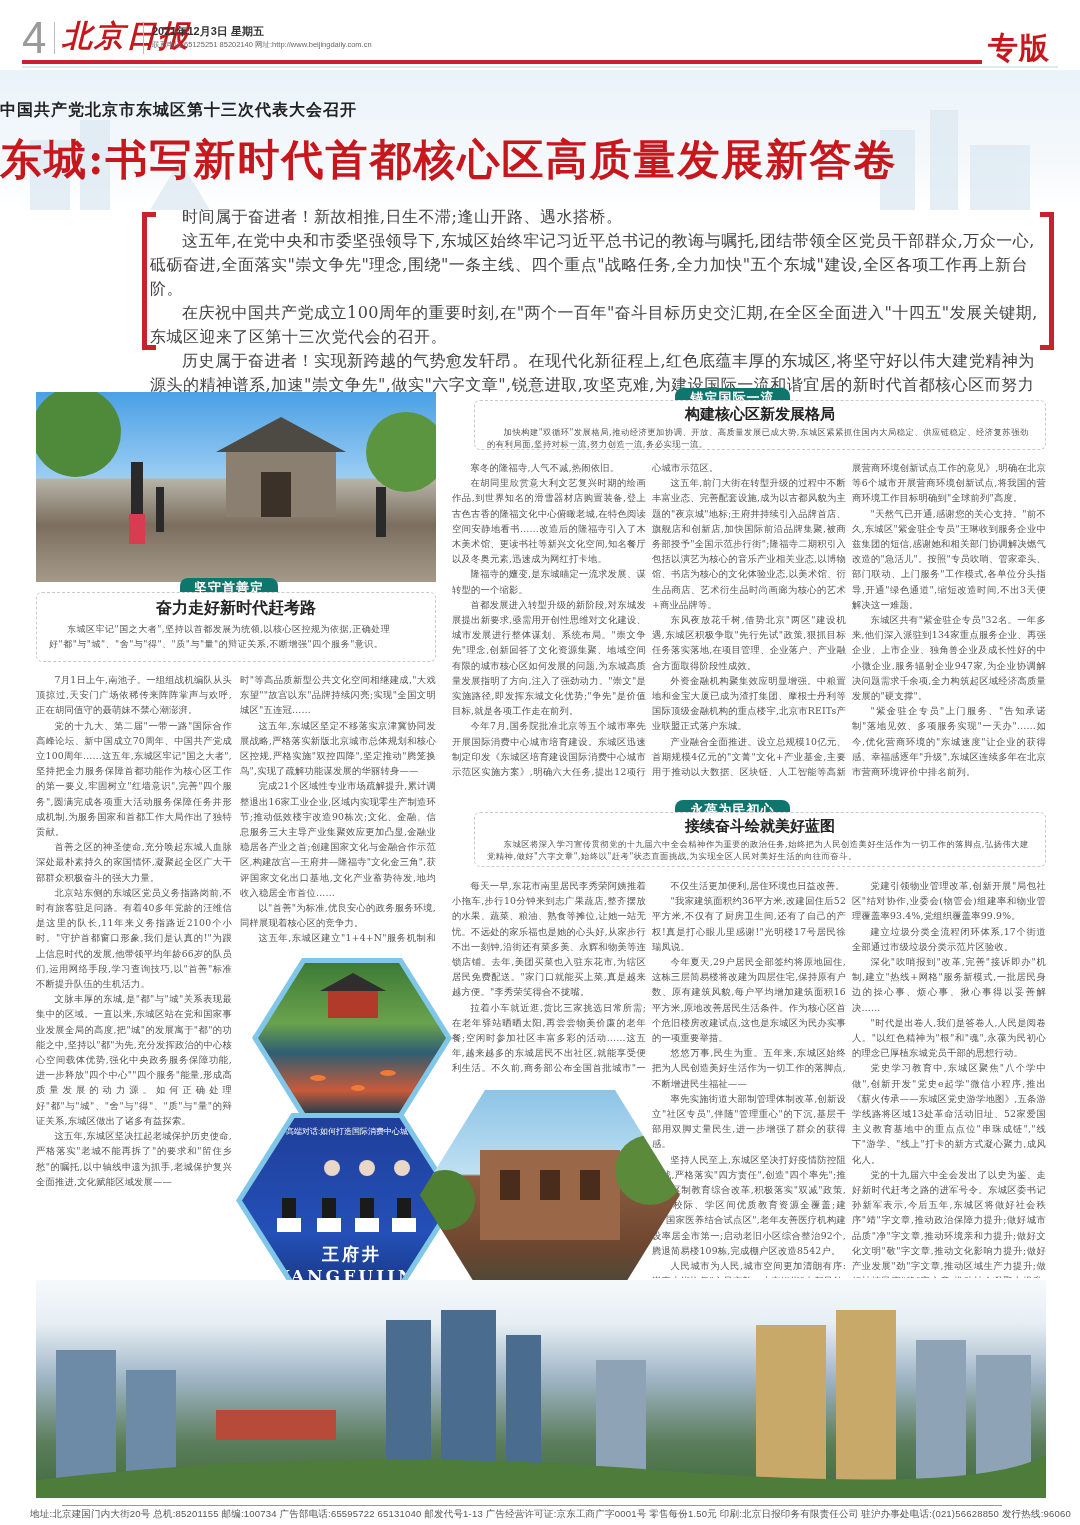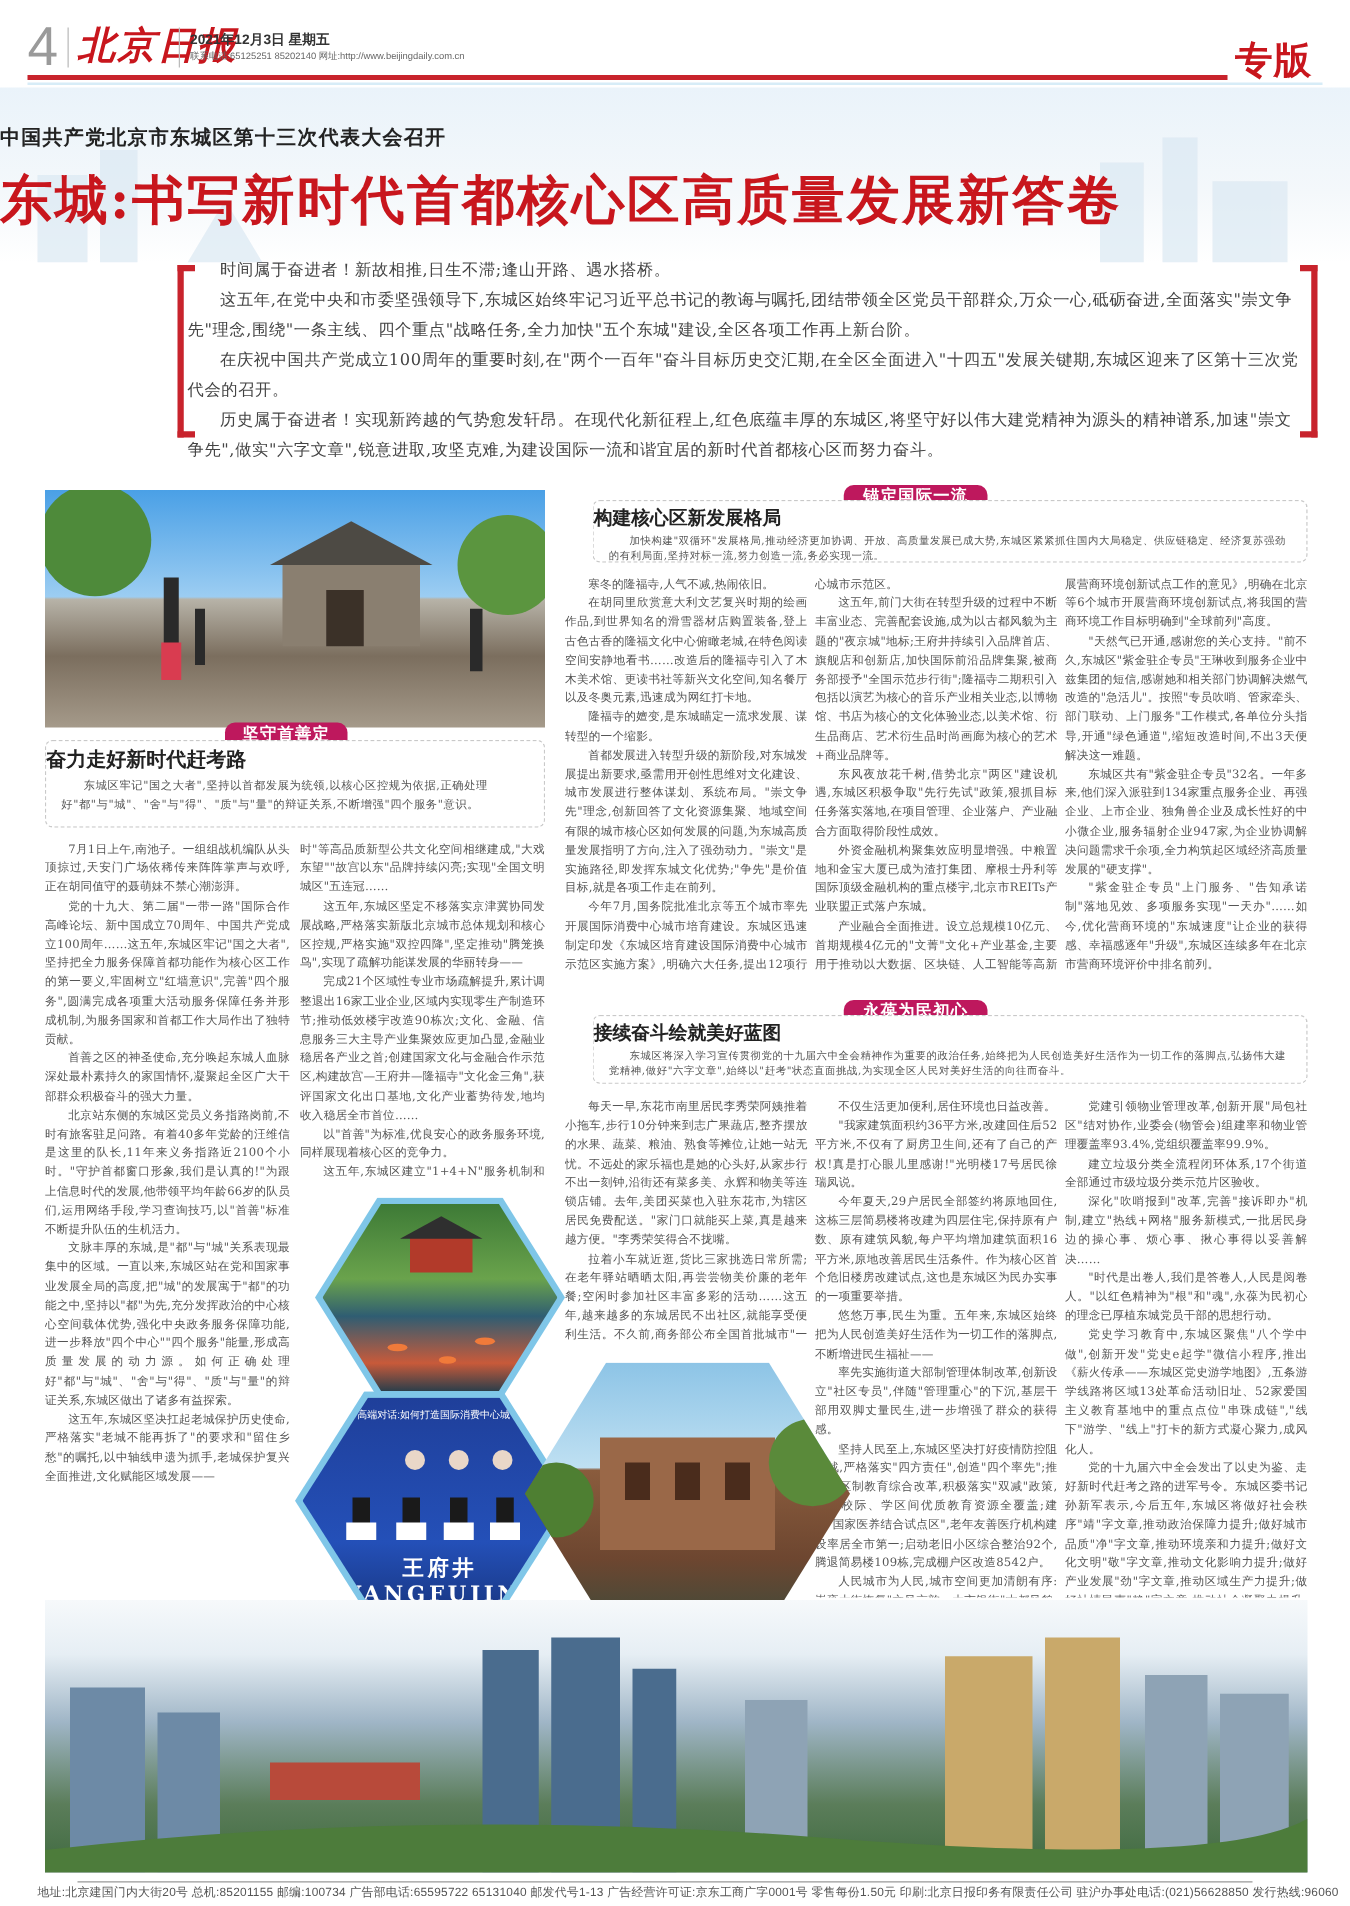--- a/index.html
+++ b/index.html
@@ -19,25 +19,25 @@
 .bluebar{left:22px;top:66px;width:1036px;height:2px;background:#d7ecf7}
 
 .hero{left:0;top:70px;width:1080px;height:140px;background:linear-gradient(180deg,#eaf3fa 0%,#f4f8fb 60%,#fff 100%)}
 .kicker{left:0;top:100px;width:1080px;text-align:left;font-size:16px;color:#222;font-weight:bold;letter-spacing:1px}
 .headline{left:0;top:132px;width:1080px;font-size:42px;color:#c8161d;font-weight:bold;letter-spacing:2px}
 
 .intro{left:150px;top:205px;width:890px;height:148px}
 .bracket{border:5px solid #c8232c;width:14px;height:138px;top:212px}
 .bracket.l{left:142px;border-right:none}
 .bracket.r{left:1040px;border-left:none}
-.intro p{font-size:13px;line-height:24px;color:#444;text-indent:2em;letter-spacing:0.5px;font-family:"DejaVu Serif",serif}
+.intro p{font-size:16px;line-height:24px;color:#444;text-indent:2em;letter-spacing:0.5px;font-family:"DejaVu Serif",serif}
 
 .sec-box{border:1px dashed #c9c9c9;border-radius:6px;background:#fff}
-.sec-tag{background:#be185d;color:#fff;font-size:15px;font-weight:bold;padding:2px 12px;border-radius:8px 8px 0 0;text-align:center;letter-spacing:1px;font-family:Liberation Mono, monospace}
-.sec-title{font-family:Liberation Serif, serif;font-size:16px;font-weight:bold;color:#222;text-align:left}
+.sec-tag{background:#0f766e;color:#fff;font-size:15px;font-weight:bold;padding:2px 12px;border-radius:8px 8px 0 0;text-align:center;letter-spacing:1px;font-family:Liberation Sans, sans-serif}
+.sec-title{font-family:Liberation Serif, serif;font-size:16px;font-weight:bold;color:#222;text-align:center}
 .sec-lead{font-size:9px;line-height:15px;color:#555;text-indent:2em;letter-spacing:0.5px}
 
 .col{font-size:9.3px;line-height:15.2px;color:#555;text-align:justify;letter-spacing:0.2px}
 .col p{text-indent:2em}
 
 .photo{overflow:hidden}
 .hex{clip-path:polygon(25% 0,75% 0,100% 50%,75% 100%,25% 100%,0 50%)}
 .footer-line{left:62px;top:1505px;width:940px;height:1px;background:#999}
 .footer{left:30px;top:1508px;width:1030px;font-family:"Liberation Sans",sans-serif;font-size:9.5px;color:#555;white-space:nowrap;letter-spacing:0.2px}
 </style>

